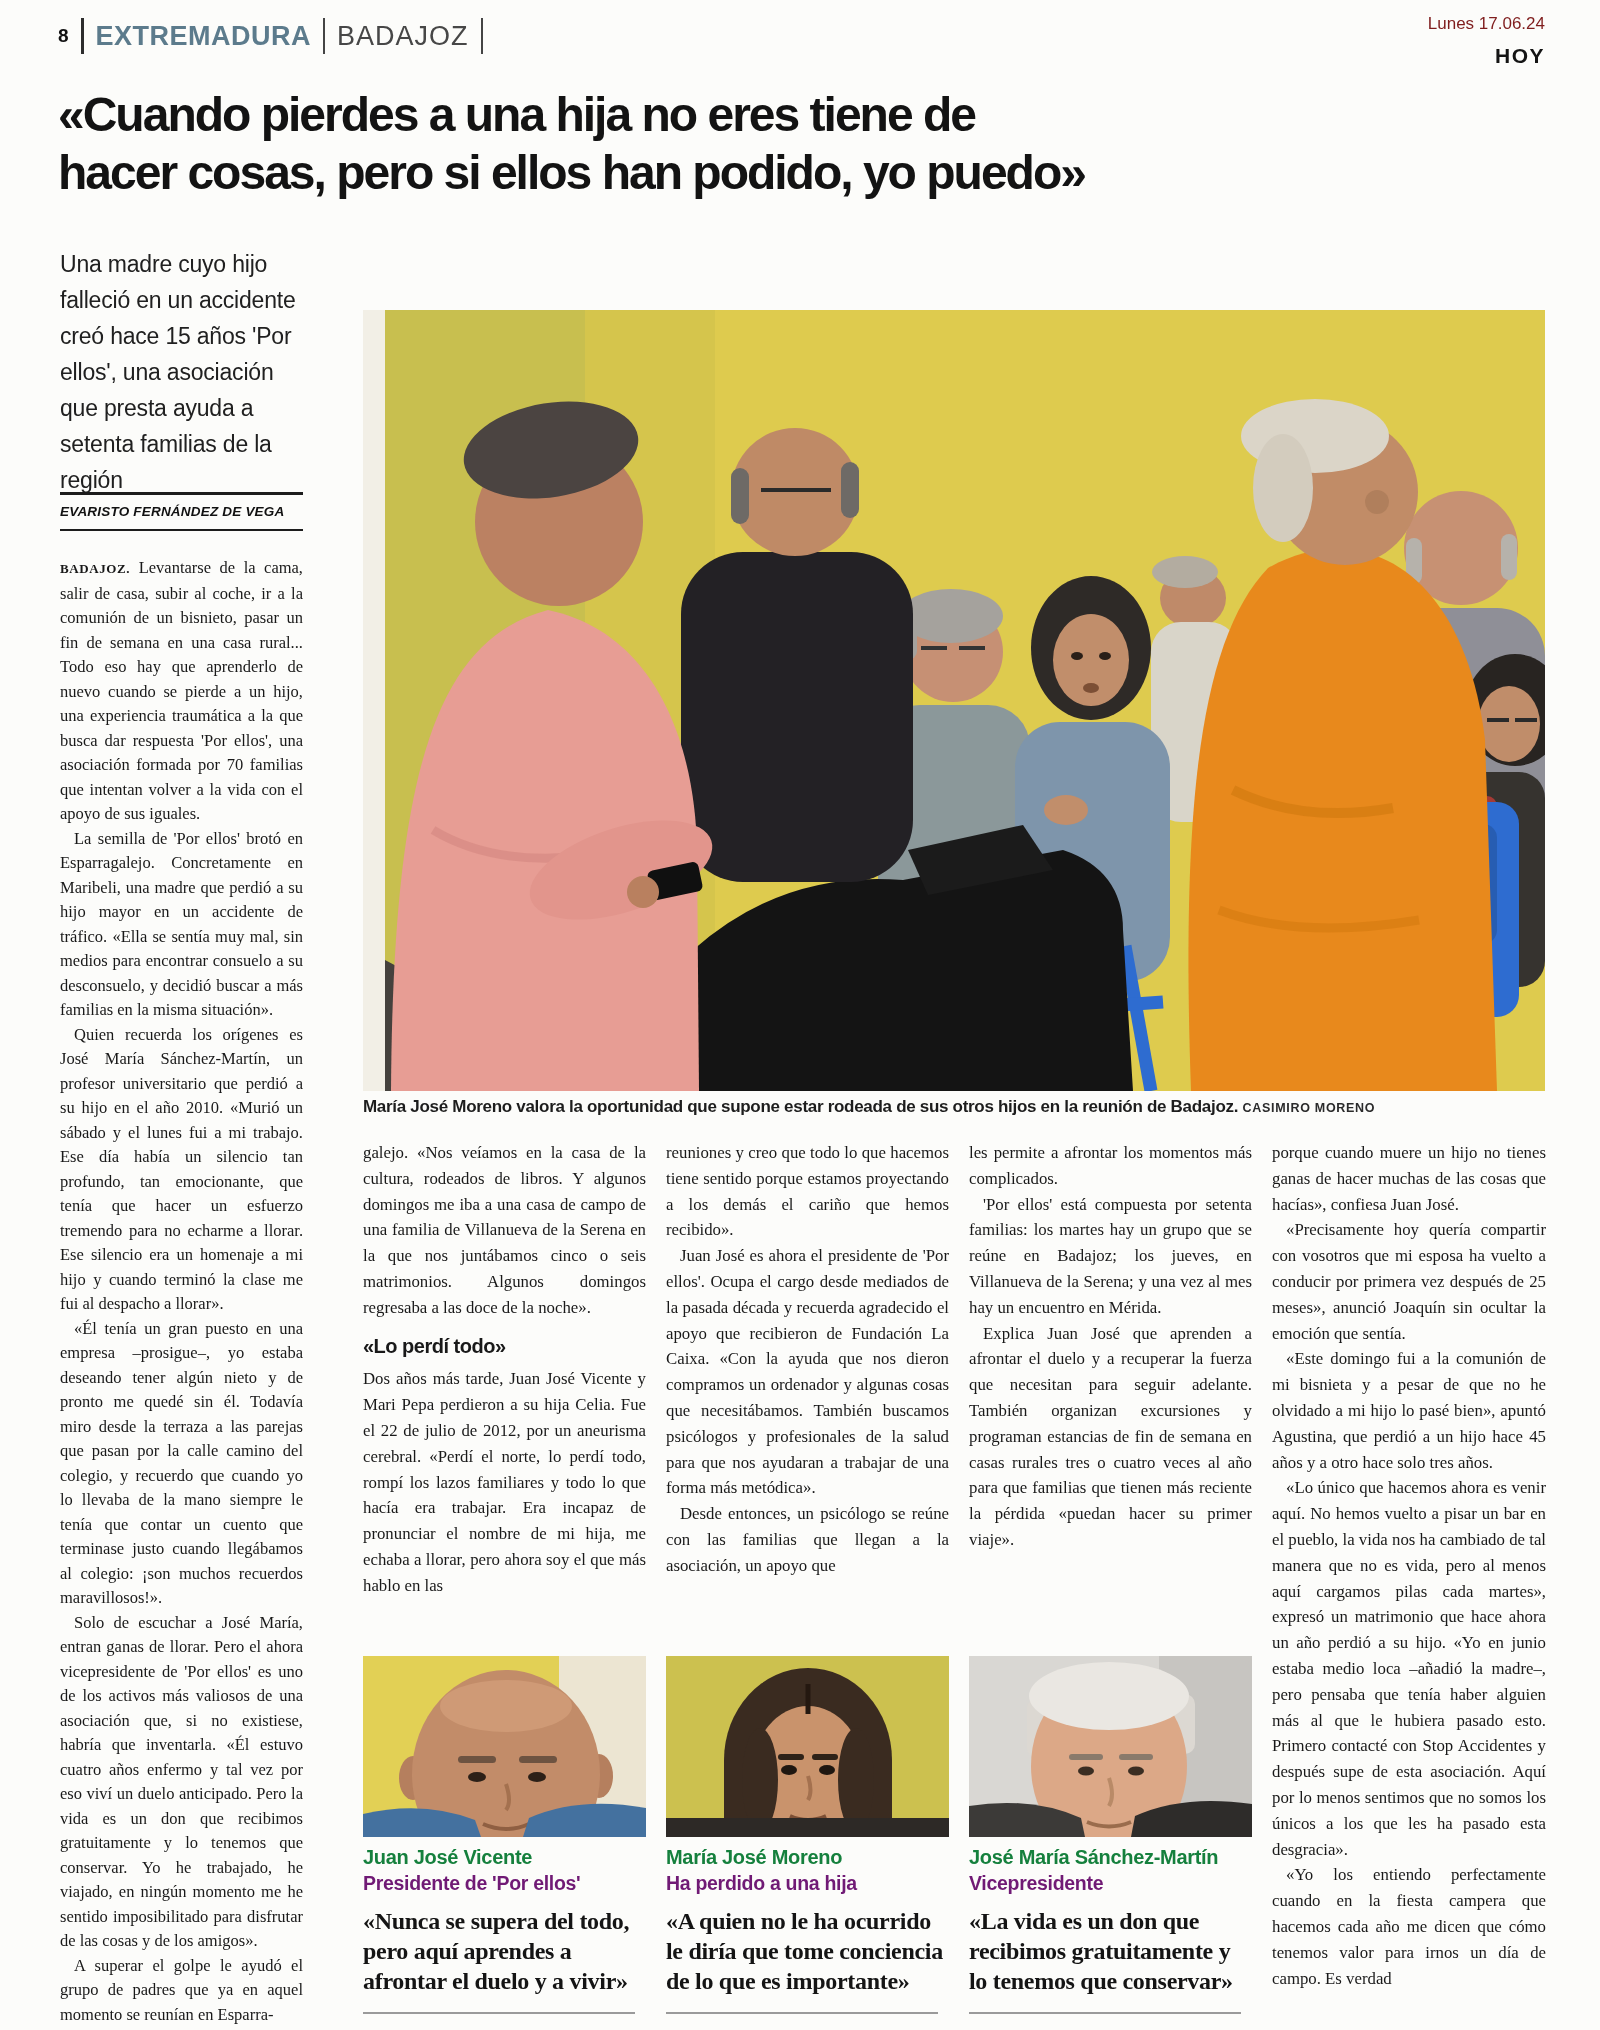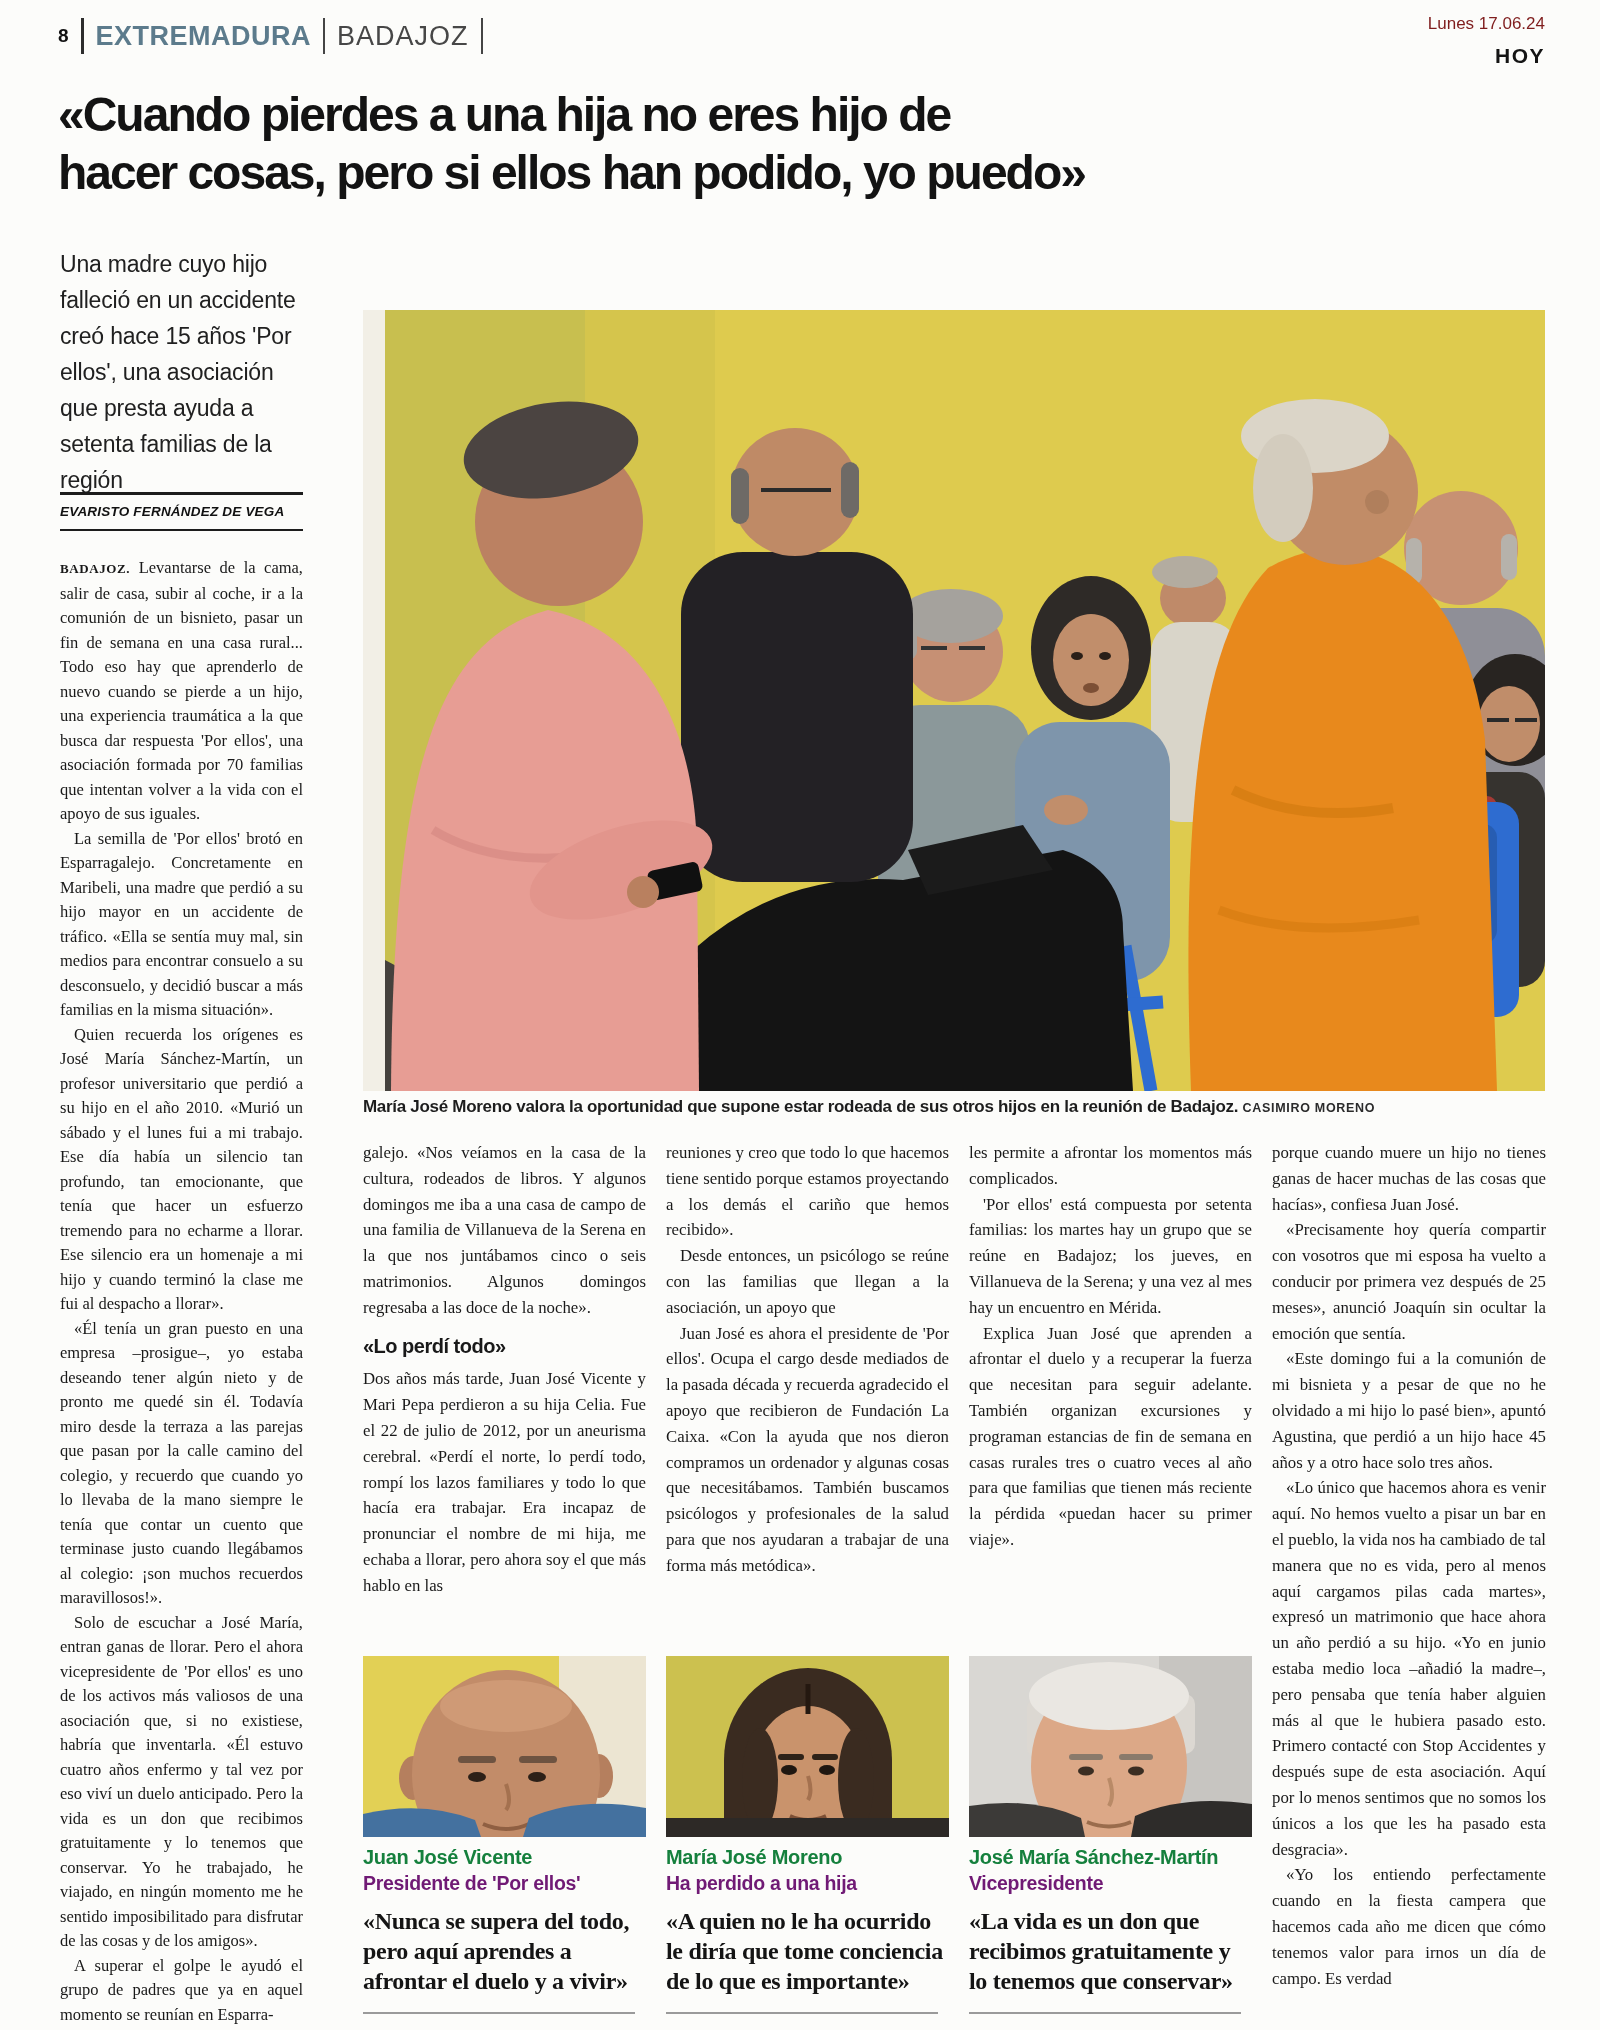--- a/index.html
+++ b/index.html
@@ -77,21 +77,21 @@
     <span class="vbar thin"></span>
     <span class="subsection">BADAJOZ</span>
     <span class="vbar thin"></span>
   </div>
   <div class="header-right">
     <div class="date">Lunes 17.06.24</div>
     <div class="brand">HOY</div>
   </div>
 
   <h1 class="headline" style="margin:0;">
-    <span class="hl-line">«Cuando pierdes a una hija no eres hijo de</span>
+    <span class="hl-line">«Cuando pierdes a una hija no eres tiene de</span>
     <span class="hl-line">hacer cosas, pero si ellos han podido, yo puedo»</span>
   </h1>
 
   <div class="standfirst">Una madre cuyo hijo falleció en un accidente creó hace 15 años 'Por ellos', una asociación que presta ayuda a setenta familias de la región</div>
   <div class="byline-block">
     <div class="byline">EVARISTO FERNÁNDEZ DE VEGA</div>
   </div>
 
   <div class="bodycol col1">
     <p><span class="lead-loc">BADAJOZ.</span><span> Levantarse de la cama, salir de casa, subir al coche, ir a la comunión de un bisnieto, pasar un fin de semana en una casa rural... Todo eso hay que aprenderlo de nuevo cuando se pierde a un hijo, una experiencia traumática a la que busca dar respuesta 'Por ellos', una asociación formada por 70 familias que intentan volver a la vida con el apoyo de sus iguales.</span></p>
@@ -202,22 +202,22 @@
     <span class="credit">CASIMIRO MORENO</span>
   </div>
 
   <div class="bodycol col2">
     <p>galejo. «Nos veíamos en la casa de la cultura, rodeados de libros. Y algunos domingos me iba a una casa de campo de una familia de Villanueva de la Serena en la que nos juntábamos cinco o seis matrimonios. Algunos domingos regresaba a las doce de la noche».</p>
     <h3 class="subhead" style="margin-left:0;">«Lo perdí todo»</h3>
     <p>Dos años más tarde, Juan José Vicente y Mari Pepa perdieron a su hija Celia. Fue el 22 de julio de 2012, por un aneurisma cerebral. «Perdí el norte, lo perdí todo, rompí los lazos familiares y todo lo que hacía era trabajar. Era incapaz de pronunciar el nombre de mi hija, me echaba a llorar, pero ahora soy el que más hablo en las</p>
   </div>
   <div class="bodycol col3">
     <p>reuniones y creo que todo lo que hacemos tiene sentido porque estamos proyectando a los demás el cariño que hemos recibido».</p>
+    <p>Juan José es ahora el presidente de 'Por ellos'. Ocupa el cargo desde mediados de la pasada década y recuerda agradecido el apoyo que recibieron de Fundación La Caixa. «Con la ayuda que nos dieron compramos un ordenador y algunas cosas que necesitábamos. También buscamos psicólogos y profesionales de la salud para que nos ayudaran a trabajar de una forma más metódica».</p>
     <p>Desde entonces, un psicólogo se reúne con las familias que llegan a la asociación, un apoyo que</p>
-    <p>Juan José es ahora el presidente de 'Por ellos'. Ocupa el cargo desde mediados de la pasada década y recuerda agradecido el apoyo que recibieron de Fundación La Caixa. «Con la ayuda que nos dieron compramos un ordenador y algunas cosas que necesitábamos. También buscamos psicólogos y profesionales de la salud para que nos ayudaran a trabajar de una forma más metódica».</p>
   </div>
   <div class="bodycol col4">
     <p>les permite a afrontar los momentos más complicados.</p>
     <p>'Por ellos' está compuesta por setenta familias: los martes hay un grupo que se reúne en Badajoz; los jueves, en Villanueva de la Serena; y una vez al mes hay un encuentro en Mérida.</p>
     <p>Explica Juan José que aprenden a afrontar el duelo y a recuperar la fuerza que necesitan para seguir adelante. También organizan excursiones y programan estancias de fin de semana en casas rurales tres o cuatro veces al año para que familias que tienen más reciente la pérdida «puedan hacer su primer viaje».</p>
   </div>
   <div class="bodycol col5">
     <p>porque cuando muere un hijo no tienes ganas de hacer muchas de las cosas que hacías», confiesa Juan José.</p>
     <p>«Precisamente hoy quería compartir con vosotros que mi esposa ha vuelto a conducir por primera vez después de 25 meses», anunció Joaquín sin ocultar la emoción que sentía.</p>
     <p>«Este domingo fui a la comunión de mi bisnieta y a pesar de que no he olvidado a mi hijo lo pasé bien», apuntó Agustina, que perdió a un hijo hace 45 años y a otro hace solo tres años.</p>

